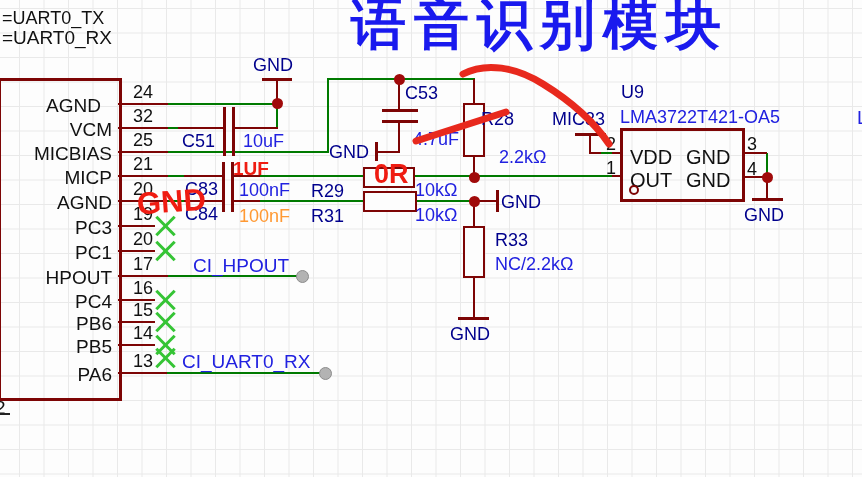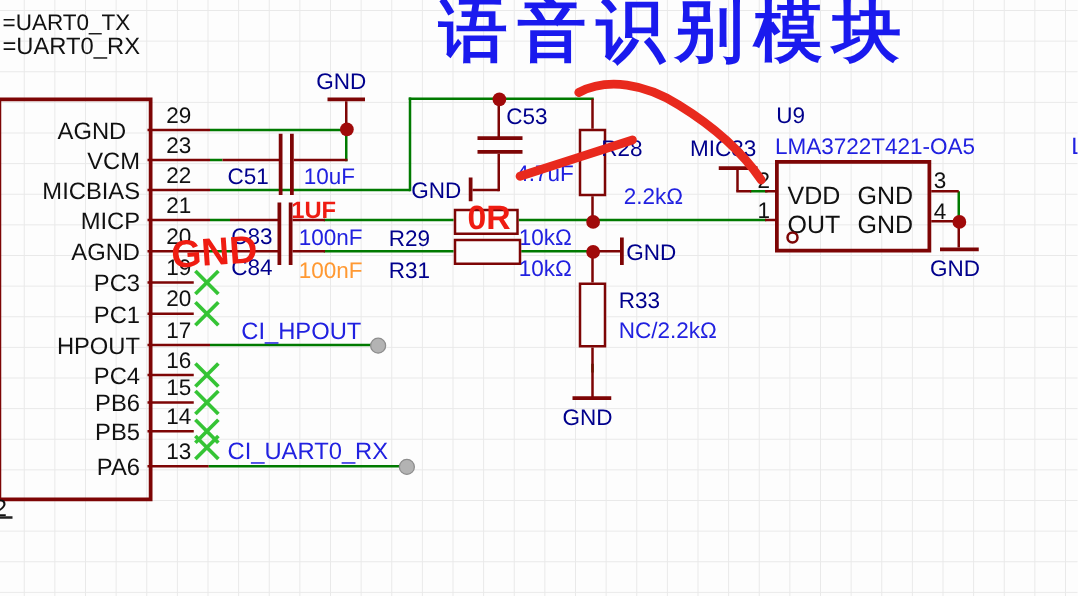--- a/index.html
+++ b/index.html
@@ -48,23 +48,23 @@
 <div class="m" style="left:118px;top:175px;width:50px;height:2px"></div>
 <div class="m" style="left:118px;top:200px;width:50px;height:2px"></div>
 <div class="m" style="left:118px;top:225px;width:37px;height:2px"></div>
 <div class="m" style="left:118px;top:250px;width:37px;height:2px"></div>
 <div class="m" style="left:118px;top:275px;width:50px;height:2px"></div>
 <div class="m" style="left:118px;top:299px;width:37px;height:2px"></div>
 <div class="m" style="left:118px;top:321px;width:37px;height:2px"></div>
 <div class="m" style="left:118px;top:344px;width:37px;height:2px"></div>
 <div class="m" style="left:118px;top:372px;width:49px;height:2px"></div>
 
-<div class="t pnum" style="left:133px;top:83px">29</div>
-<div class="t pnum" style="left:133px;top:107px">23</div>
-<div class="t pnum" style="left:133px;top:131px">22</div>
+<div class="t pnum" style="left:133px;top:83px">24</div>
+<div class="t pnum" style="left:133px;top:107px">32</div>
+<div class="t pnum" style="left:133px;top:131px">25</div>
 <div class="t pnum" style="left:133px;top:155px">21</div>
 <div class="t pnum" style="left:133px;top:180px">20</div>
 <div class="t pnum" style="left:133px;top:205px">19</div>
 <div class="t pnum" style="left:133px;top:230px">20</div>
 <div class="t pnum" style="left:133px;top:255px">17</div>
 <div class="t pnum" style="left:133px;top:279px">16</div>
 <div class="t pnum" style="left:133px;top:301px">15</div>
 <div class="t pnum" style="left:133px;top:324px">14</div>
 <div class="t pnum" style="left:133px;top:352px">13</div>
 

